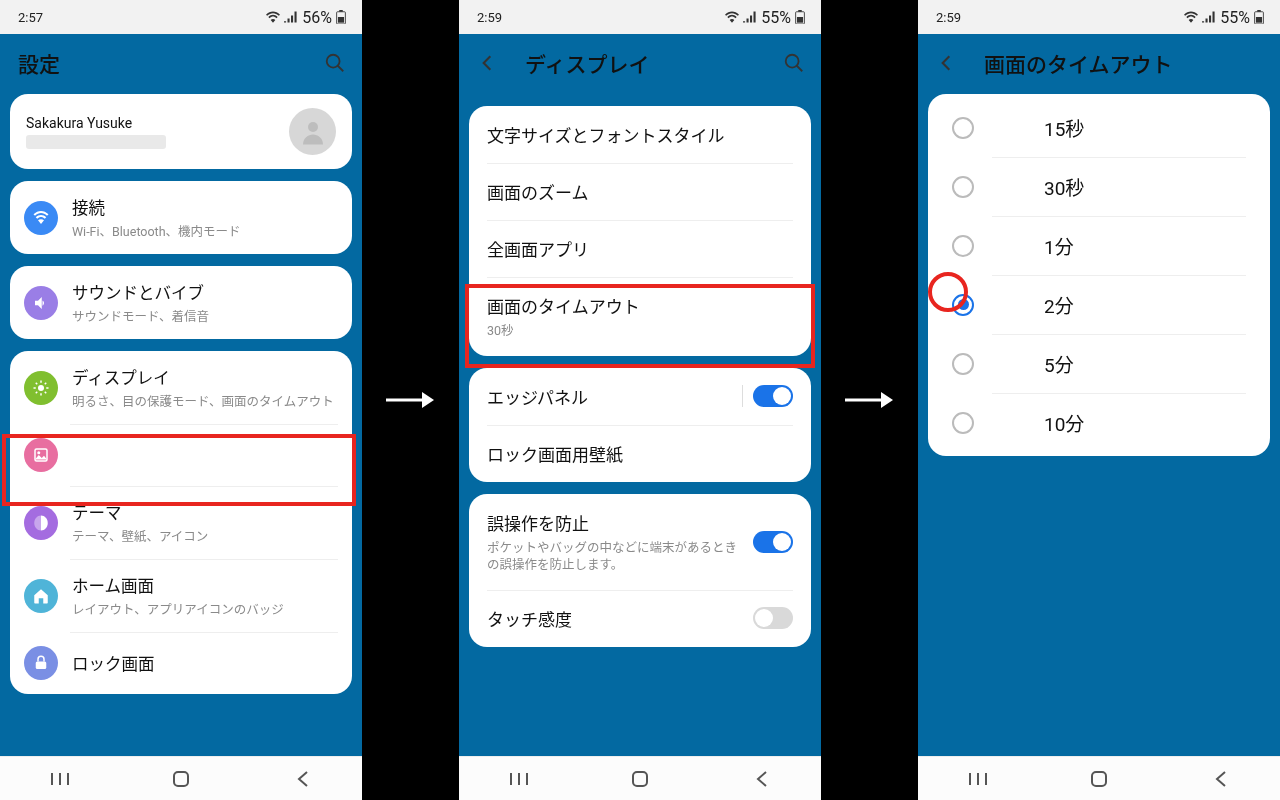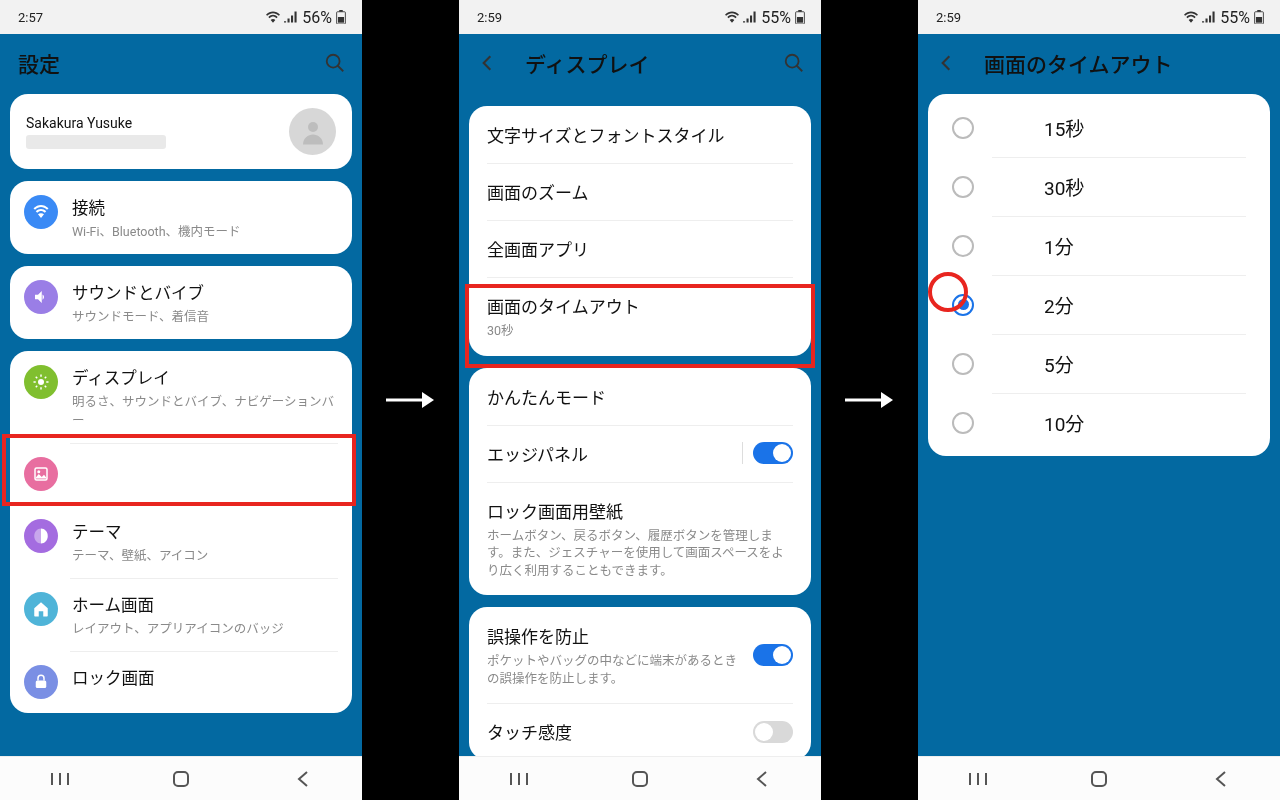--- a/index.html
+++ b/index.html
@@ -40,21 +40,21 @@
   .card {
     background:#fff; border-radius:18px; margin: 0 10px 12px 10px;
     overflow:hidden;
   }
   .profile-card { padding: 14px 16px; display:flex; align-items:center; gap:12px;}
   .profile-name { font-size:14px; color:#111;}
   .profile-sub { background:#e9e9e9; height:14px; width:140px; border-radius:3px; margin-top:4px;}
   .avatar { width:47px; height:47px; border-radius:50%; background:#d7d7d7; margin-left:auto;
     display:flex; align-items:center; justify-content:center;}
   .avatar svg{ width:30px; height:30px; fill:#bdbdbd;}
-  .row { display:flex; align-items:flex-start; padding: 14px 16px 14px 14px; gap:14px; position:relative;}
+  .row { display:flex; align-items:center; padding: 14px 16px 14px 14px; gap:14px; position:relative;}
   .row + .row::before{
     content:""; position:absolute; left:60px; right:14px; top:0; height:1px; background:#eee;
   }
   .row .icon { width:34px; height:34px; border-radius:50%; display:flex; align-items:center; justify-content:center; flex-shrink:0;}
   .row .icon svg { width:18px; height:18px; fill:#fff;}
   .row .txt { flex:1; min-width:0;}
   .row .label { font-size:16.5px; color:#111;}
   .row .sub { font-size:12.5px; color:#8a8a8a; margin-top:2px;}
   .nav-bar {
     position:absolute; bottom:0; left:0; right:0; height:44px;
@@ -178,21 +178,21 @@
                 <line x1="19" y1="12" x2="22" y2="12"></line>
                 <line x1="5" y1="5" x2="7" y2="7"></line>
                 <line x1="17" y1="17" x2="19" y2="19"></line>
                 <line x1="5" y1="19" x2="7" y2="17"></line>
                 <line x1="17" y1="7" x2="19" y2="5"></line>
               </g>
             </svg>
           </div>
         <div class="txt">
             <div class="label">ディスプレイ</div>
-            <div class="sub">明るさ、サウンドとバイブ、ナビゲーションバー</div>
+            <div class="sub">明るさ、目の保護モード、画面のタイムアウト</div>
           </div>
       </div>
       <div class="row">
         <div class="icon ic-wall">
             <svg viewBox="0 0 24 24">
               <rect x="4" y="4" width="16" height="16" rx="2" fill="none" stroke="#fff" stroke-width="2"></rect>
               <circle cx="9" cy="9" r="2"></circle>
               <path d="M4 18l5-6 4 4 3-3 4 5z"></path>
             </svg>
           </div>
@@ -300,35 +300,31 @@
         </div>
       <div class="d-row">
           <div class="label">全画面アプリ</div>
         </div>
       <div class="d-row">
         <div class="label">画面のタイムアウト</div>
         <div class="sub blue">30秒</div>
       </div>
     </div>
     <div class="card">
-      <div class="d-row">
-          <div class="label">かんたんモード</div>
-        </div>
       <div class="d-row with-toggle">
         <div class="txt">
             <div class="label">エッジパネル</div>
           </div>
         <div class="toggle-group">
             <div class="vdiv"></div>
             <div class="switch"></div>
           </div>
       </div>
       <div class="d-row">
         <div class="label">ロック画面用壁紙</div>
-        <div class="sub">ホームボタン、戻るボタン、履歴ボタンを管理します。また、ジェスチャーを使用して画面スペースをより広く利用することもできます。</div>
       </div>
     </div>
     <div class="card">
       <div class="d-row with-toggle">
         <div class="txt">
             <div class="label">誤操作を防止</div>
             <div class="sub">ポケットやバッグの中などに端末があるときの誤操作を防止します。</div>
           </div>
         <div class="switch"></div>
       </div>

